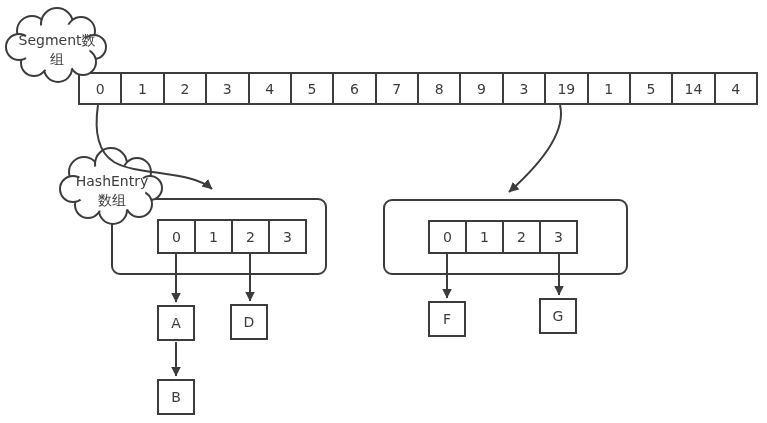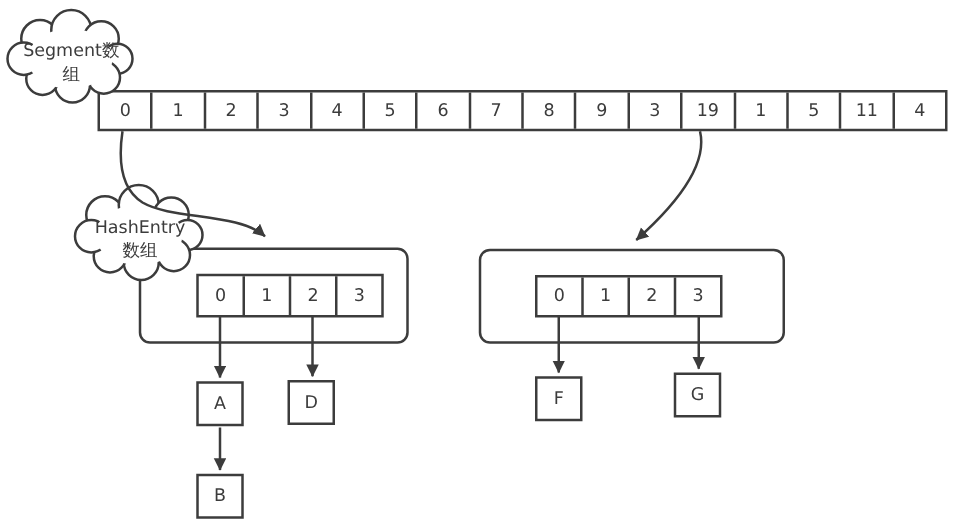--- a/index.html
+++ b/index.html
@@ -54,21 +54,21 @@
       <div class="cell">4</div>
       <div class="cell">5</div>
       <div class="cell">6</div>
       <div class="cell">7</div>
       <div class="cell">8</div>
       <div class="cell">9</div>
       <div class="cell">3</div>
       <div class="cell">19</div>
       <div class="cell">1</div>
       <div class="cell">5</div>
-      <div class="cell">11</div>
+      <div class="cell">14</div>
       <div class="cell">4</div>
     </div>
 
   <div class="rrect left"></div>
   <div class="inner-array left">
       <div class="cell">0</div>
       <div class="cell">1</div>
       <div class="cell">2</div>
       <div class="cell">3</div>
     </div>

